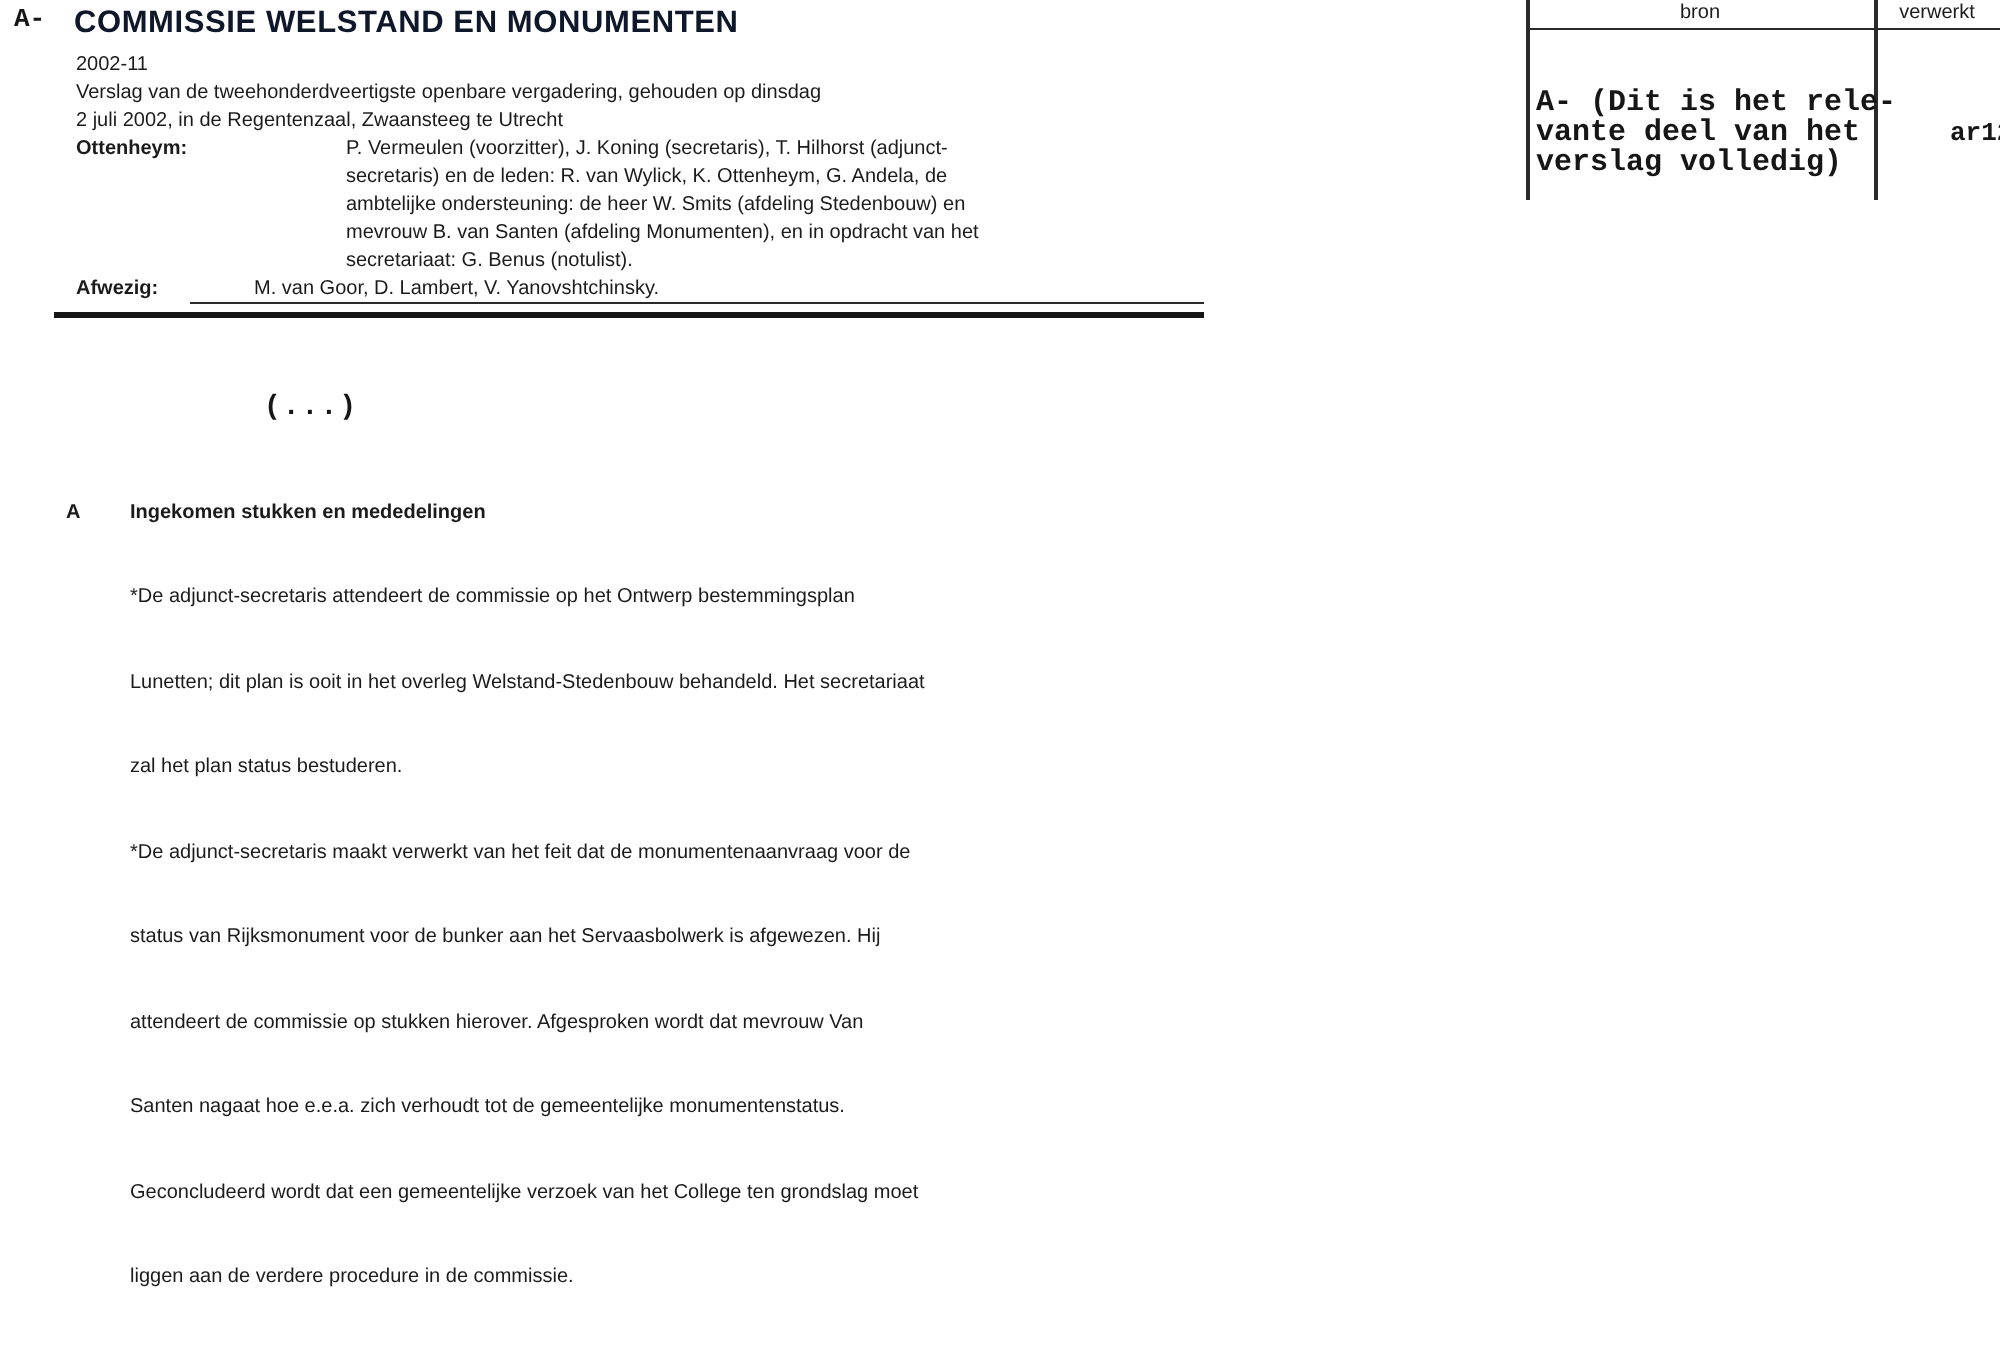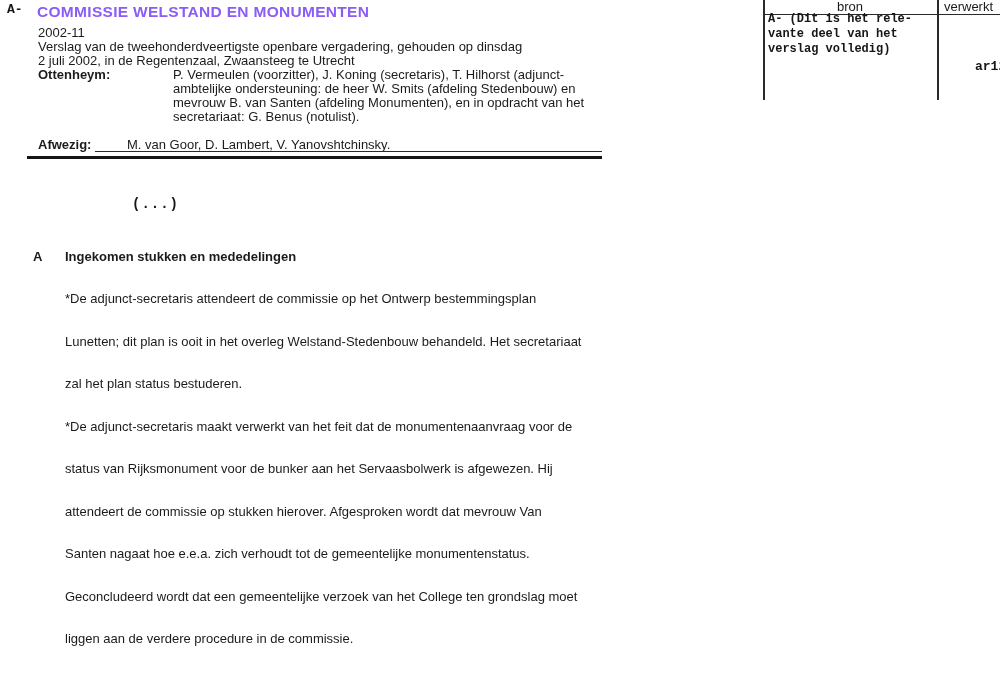--- a/index.html
+++ b/index.html
@@ -12,37 +12,37 @@
     width: 1000px;
     height: 673px;
     background: #ffffff;
     overflow: hidden;
     font-family: "Liberation Sans", sans-serif;
     color: #1b1b1b;
   }
   .abs { position: absolute; }
   .sans {
     font-family: "Liberation Sans", sans-serif;
-    font-size: 13px;
+    font-size: 10px;
     line-height: 14px;
     color: #1b1b1b;
     white-space: nowrap;
   }
   .mono {
     font-family: "Liberation Mono", monospace;
     font-weight: bold;
     color: #161616;
     white-space: nowrap;
   }
   .title {
     left: 37px; top: 5px;
     font-size: 15.5px;
     font-weight: bold;
     letter-spacing: 0.3px;
-    color: #8b5cf6;
+    color: #0f172a;
   }
   .doc-number { left: 38px; top: 26px; }
   .intro { left: 38px; top: 40px; }
   .att-label { width: 85px; font-weight: bold; }
   .att-value-col { left: 127px; }
   .line-block div { line-height: 14px; }
   .body-block div { line-height: 14.5px; margin-top: 28px; }
   .rule-thin {
     left: 95px; top: 151px;
     width: 507px; height: 1px;
@@ -72,22 +72,22 @@
   }
   .th-bron {
     left: 763px; top: 0px; width: 174px;
     text-align: center;
   }
   .th-verwerkt {
     left: 937px; top: 0px; width: 63px;
     text-align: center;
   }
   .bron-note {
-    left: 768px; top: 12px;
-    font-size: 12px;
+    left: 768px; top: 44px;
+    font-size: 15px;
     line-height: 15px;
   }
   .verwerkt-value {
     left: 975px; top: 59px;
     font-size: 13px;
   }
   .corner-mark {
     left: 7px; top: 2px;
     font-size: 13px;
   }
@@ -102,20 +102,21 @@
   <div class="abs sans title">COMMISSIE WELSTAND EN MONUMENTEN</div>
   <div class="abs sans doc-number">2002-11</div>
   <div class="abs sans intro line-block">
     <div>Verslag van de tweehonderdveertigste openbare vergadering, gehouden op dinsdag</div>
     <div>2 juli 2002, in de Regentenzaal, Zwaansteeg te Utrecht</div>
   </div>
 
   <div class="abs sans att-label" style="left:38px; top:68px;">Ottenheym:</div>
   <div class="abs sans att-value-col line-block" style="top:68px;margin-left:46px;">
     <div>P. Vermeulen (voorzitter), J. Koning (secretaris), T. Hilhorst (adjunct-</div>
+    <div>secretaris) en de leden: R. van Wylick, K. Ottenheym, G. Andela, de</div>
     <div>ambtelijke ondersteuning: de heer W. Smits (afdeling Stedenbouw) en</div>
     <div>mevrouw B. van Santen (afdeling Monumenten),  en in opdracht van het</div>
     <div>secretariaat: G. Benus (notulist).</div>
   </div>
   <div class="abs sans att-label" style="left:38px; top:138px;">Afwezig:</div>
   <div class="abs sans att-value-col" style="top:138px;">M. van Goor, D. Lambert, V. Yanovshtchinsky.</div>
 
   <div class="abs rule-thin"></div>
   <div class="abs rule-thick"></div>
 

